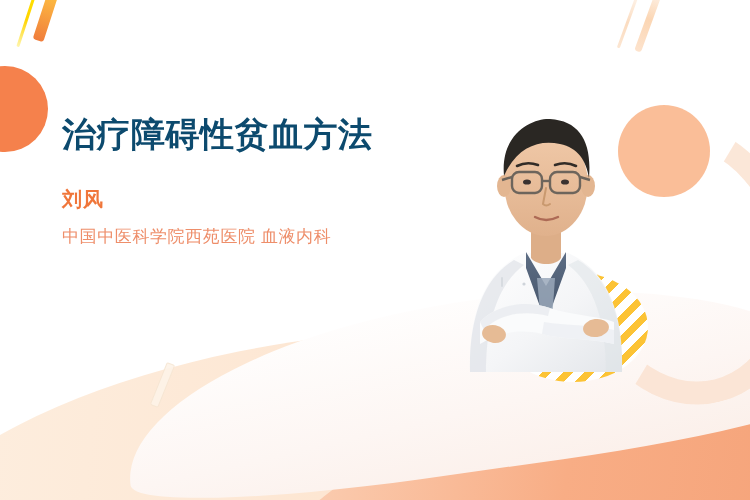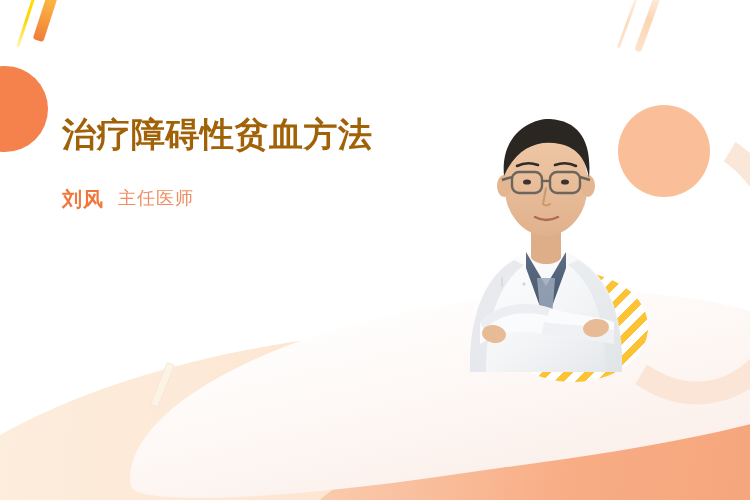--- a/index.html
+++ b/index.html
@@ -197,21 +197,21 @@
   .text-block {
     position: absolute;
     left: 62px;
     top: 112px;
     width: 390px;
   }
   .cover-title {
     font-size: 34px;
     line-height: 44px;
     font-weight: 700;
-    color: #a16207;
+    color: #0c4a6e;
     letter-spacing: 0.5px;
     margin: 0;
     width: 340px;
   }
   .doctor-line {
     margin-top: 30px;
     display: flex;
     align-items: flex-start;
     gap: 14px;
   }
@@ -327,18 +327,18 @@
       <path d="M64 214 L64 206" stroke="#d7dbe0" stroke-width="2" stroke-linecap="round"></path>
       <circle cx="86" cy="212" r="1.6" fill="#cfd4da"></circle>
     </svg>
   </div>
 
   <div class="text-block">
     <h1 class="cover-title">治疗障碍性贫血方法</h1>
 
     <div class="doctor-line">
       <span class="doctor-name">刘风</span>
-      <span class="doctor-rank">主任医师</span>
     </div>
 
+    <div class="doctor-org">中国中医科学院西苑医院  血液内科</div>
   </div>
 
 </div>
 
 </body></html>

